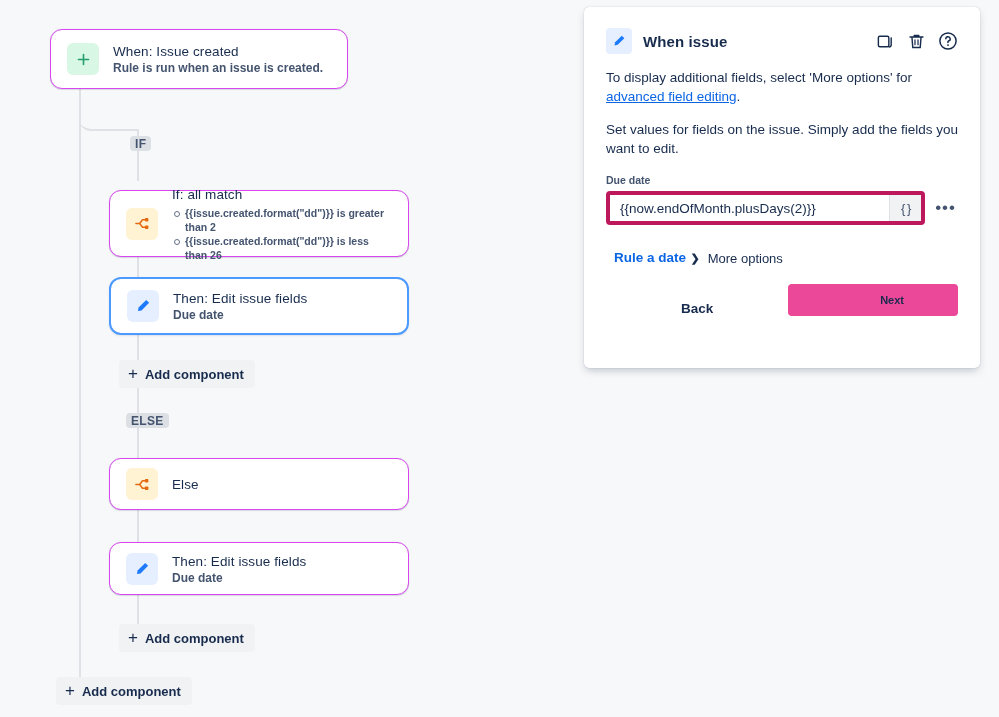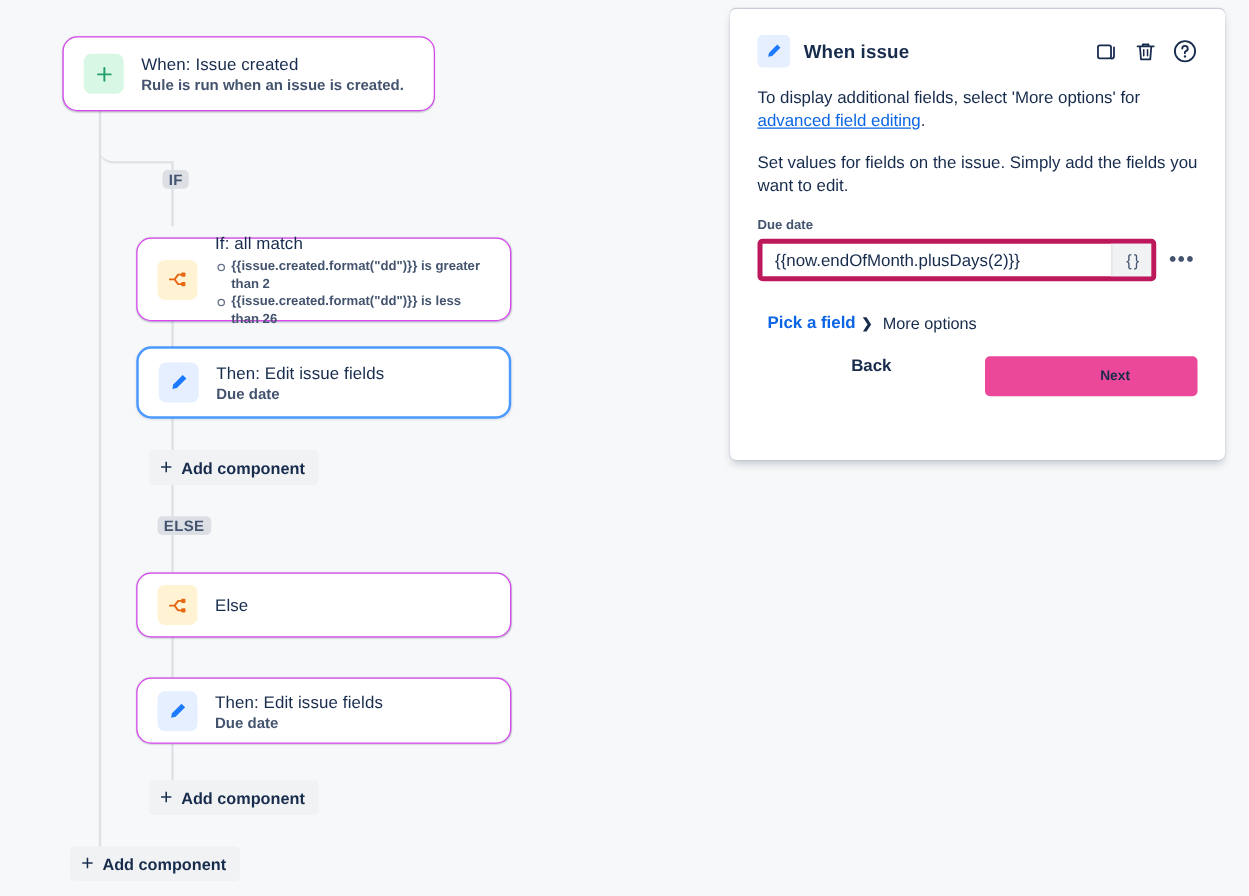--- a/index.html
+++ b/index.html
@@ -170,21 +170,21 @@
     font-size: 13.5px; font-weight: 700; color: #0c66e4; cursor: pointer;
   }
 
   .more-options {
     margin-top: 26px;
     display: inline-flex; align-items: center; gap: 8px;
     font-size: 13px; color: #172b4d; cursor: pointer;
   }
   .more-options .caret { font-size: 11px; font-weight: 700; }
 
-  .footer { margin-top: 18px; display: flex; align-items: flex-start; }
+  .footer { margin-top: 18px; display: flex; align-items: flex-end; }
   .back-btn {
     background: transparent; border: none;
     font-family: "Liberation Sans", sans-serif;
     font-size: 13.5px; font-weight: 700; color: #172b4d;
     cursor: pointer; padding: 0;
     width: 196px; text-align: center;
   }
   .next-btn {
     background: #ec4899; border: none; border-radius: 4px;
     width: 179px; height: 32px;
@@ -335,21 +335,21 @@
   <div class="field-label">Due date</div>
 
   <div class="input-row">
     <div class="input-wrap">
       <input type="text" value="{{now.endOfMonth.plusDays(2)}}" style="">
       <button class="smart-btn">{ }</button>
     </div>
     <span class="more-dots">•••</span>
   </div>
 
-  <span class="pick-date">Pick a field</span>
+  <span class="pick-date">Rule a date</span>
 
   <div class="more-options">
     <span class="caret">❯</span>
     <span>More options</span>
   </div>
 
   <div class="footer">
     <button class="back-btn">Back</button>
     <button class="next-btn">Next</button>
   </div>

